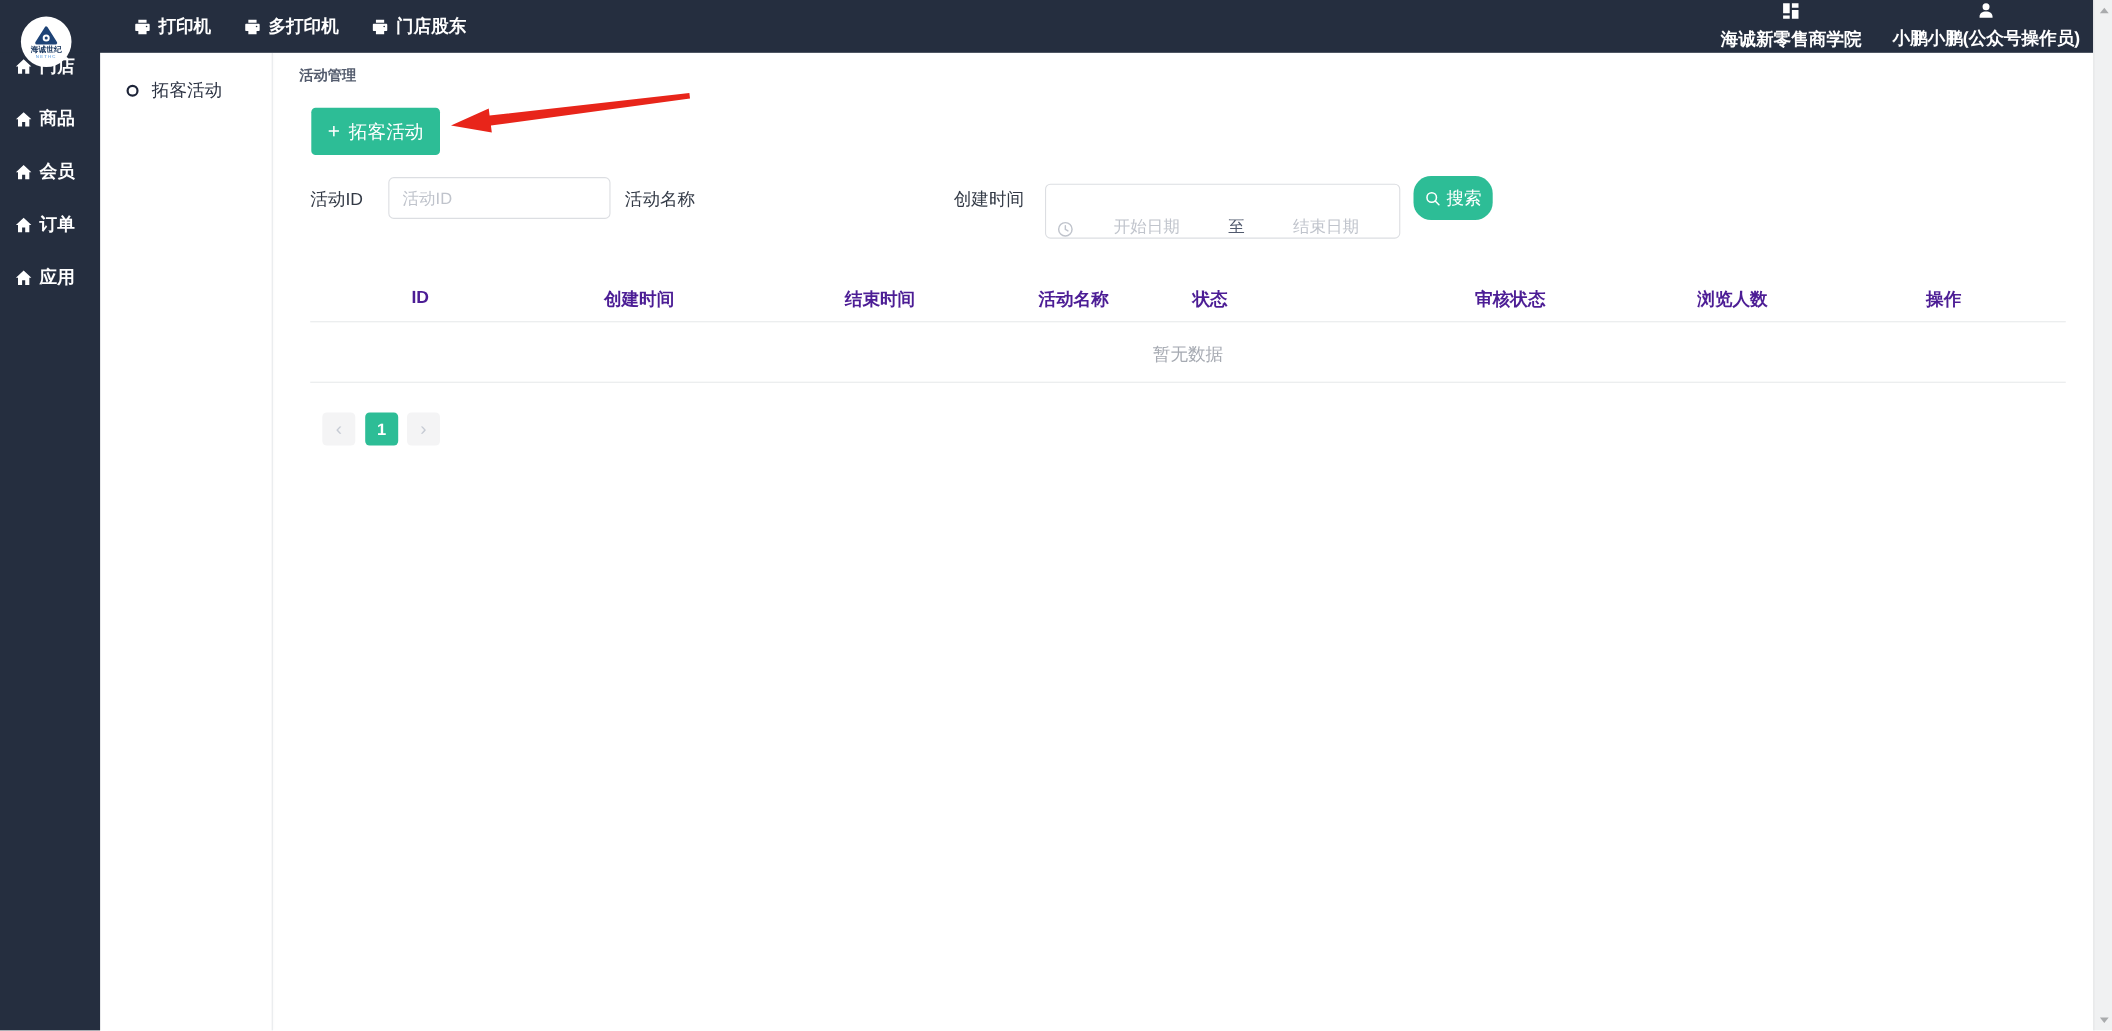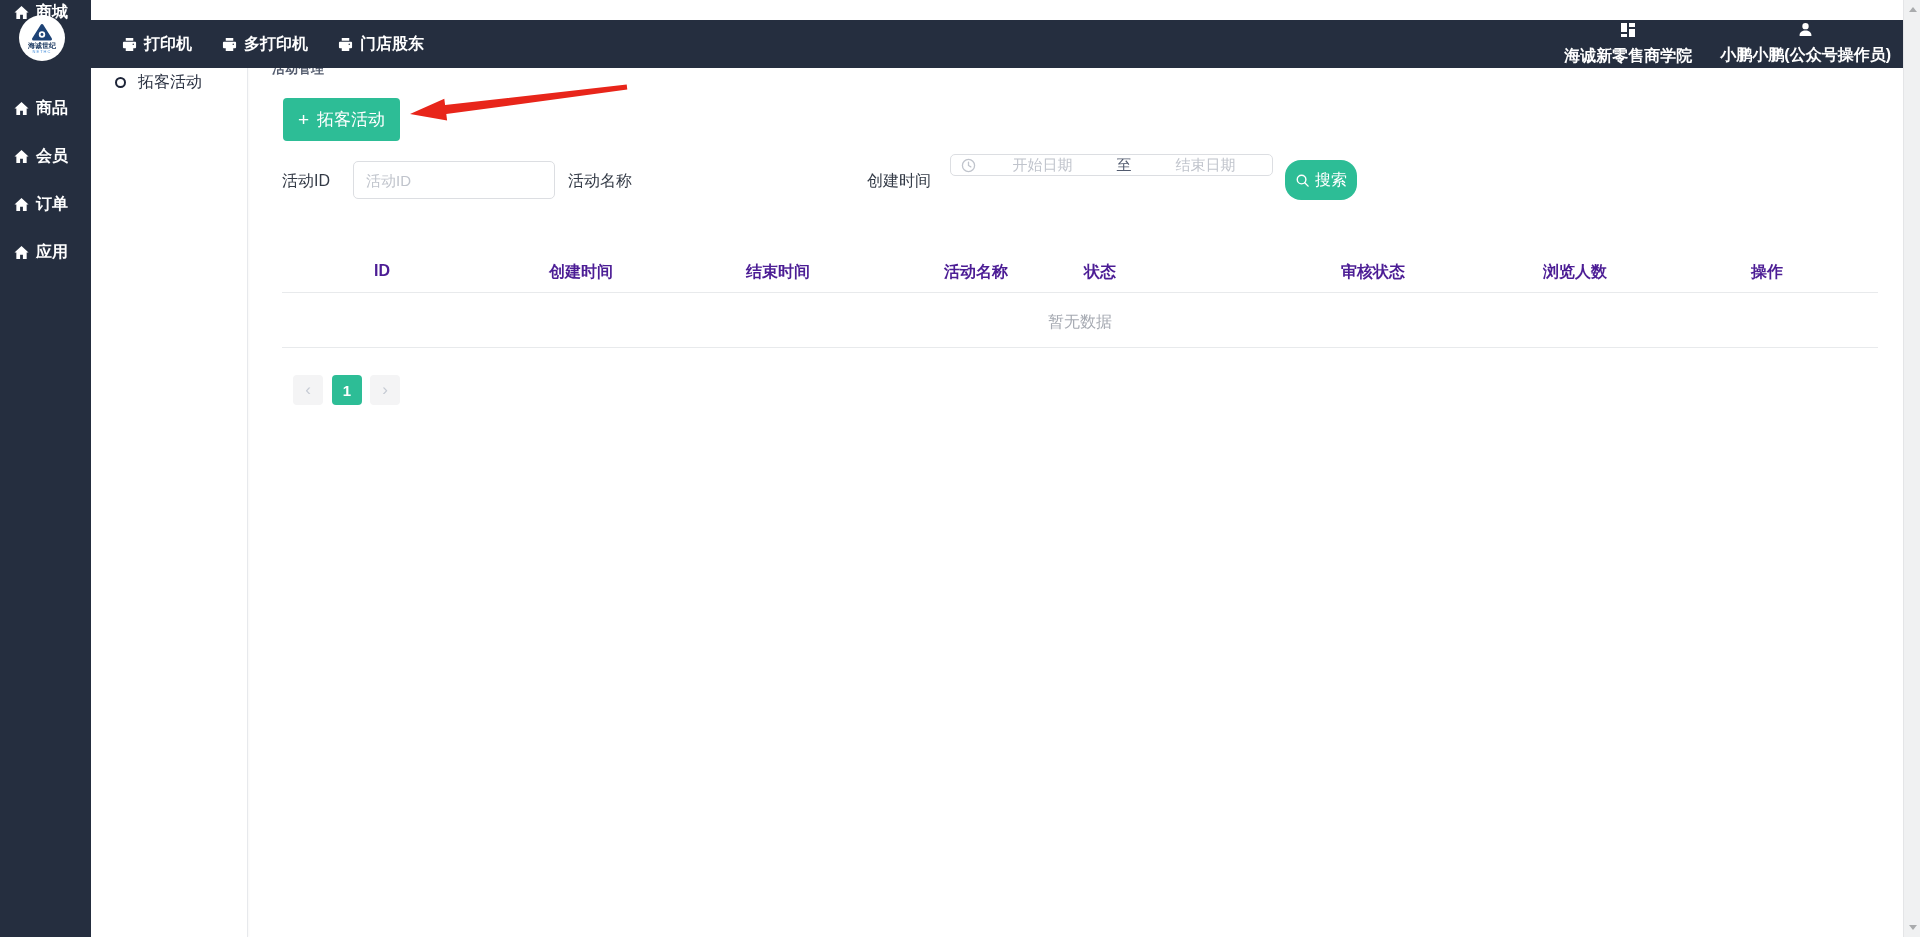--- a/index.html
+++ b/index.html
@@ -2,21 +2,21 @@
 <html><head>
 <meta charset="utf-8">
 <style>
   * { margin:0; padding:0; box-sizing:border-box; }
   html,body { width:1920px; height:937px; overflow:hidden; background:#fff; }
   body { font-family:"Liberation Sans", sans-serif; }
   #app { position:relative; width:1920px; height:937px; background:#fff; overflow:hidden; }
 
   
   .topbar { position:absolute; left:0; top:0; width:1903px; height:48px; background:#252e3f; z-index:3;
-            display:flex; align-items:center;margin-top:20px; }
+            display:flex; align-items:center; }
   .topnav { display:flex; align-items:center; gap:30px; margin-left:122px; }
   .topnav-item { display:flex; align-items:center; gap:7px; color:#fff; font-size:16px; font-weight:700; cursor:pointer; white-space:nowrap; }
   .topnav-item svg { display:block; }
   .topbar-right { position:absolute; right:12px; top:0; height:48px; display:flex; align-items:center; gap:28px; }
   .topbar-right .tb-chip { display:flex; align-items:center; gap:8px; color:#fff; font-size:16px; font-weight:600; cursor:pointer; white-space:nowrap;flex-direction:column; }
 
   
   .logo { position:absolute; left:19px; top:15px; width:46px; height:46px; border-radius:50%; background:#fff;
           z-index:4; display:flex; flex-direction:column; align-items:center; justify-content:center; cursor:pointer; }
   .logo-cn { font-size:7px; font-weight:700; color:#17355e; line-height:7px; letter-spacing:0; }
@@ -46,34 +46,34 @@
   
   .flt-label { position:absolute; top:171px; font-size:16px; color:#333a46; white-space:nowrap; }
   .lbl-id   { left:282px; }
   .lbl-name { left:568px; }
   .lbl-date { left:867px; }
   .flt-input { position:absolute; top:161px; height:38px; border:1px solid #dcdee2; border-radius:5px;
                font-size:15px; color:#515a6e; padding:0 12px; outline:none; font-family:inherit; background:#fff; }
   .flt-input::placeholder { color:#c0c4cc; }
   .inp-id   { left:353px; width:202px; }
   .inp-name { left:656px; width:202px; }
-  .datebox { position:absolute; left:950px; top:154px; width:323px; height:22px; border:1px solid #dcdee2;
-             border-radius:5px; display:flex; align-items:center; cursor:text; background:#fff; }
+  .datebox { position:absolute; left:950px; top:167px; width:323px; height:50px; border:1px solid #dcdee2;
+             border-radius:5px; display:flex; align-items:flex-end; cursor:text; background:#fff; }
   .datebox svg { margin-left:10px; flex:0 0 auto; }
   .date-ph { flex:1 1 0; text-align:center; font-size:15px; color:#c0c4cc; }
   .date-to { flex:0 0 30px; text-align:center; font-size:15px; color:#515a6e; }
   .search-btn { position:absolute; left:1285px; top:160px; width:72px; height:40px; background:#2dbd96; border:none;
                 border-radius:16px; color:#fff; font-size:16px; cursor:pointer; display:flex; align-items:center;
                 justify-content:center; gap:5px; font-family:inherit; }
 
   
   .th { position:absolute; top:262px; transform:translateX(-50%); font-size:16px; font-weight:700; color:#4c1d95; white-space:nowrap; }
   .th:nth-of-type(1) { left:382px; }
   .th:nth-of-type(2) { left:581px; }
-  .th:nth-of-type(3) { left:778px;text-align:right; }
+  .th:nth-of-type(3) { left:800px;text-align:right; }
   .th:nth-of-type(4) { left:976px; }
   .th:nth-of-type(5) { left:1100px; }
   .th:nth-of-type(6) { left:1373px; }
   .th:nth-of-type(7) { left:1575px;font-family:Liberation Mono, monospace; }
   .th:nth-of-type(8) { left:1767px; }
   .tline { position:absolute; left:282px; width:1596px; height:1px; background:#e8eaec; }
   .tline-1 { top:292px; }
   .tline-2 { top:347px; }
   .empty-text { position:absolute; left:1080px; top:312px; transform:translateX(-50%); font-size:16px; color:#a6aab2; }
 

